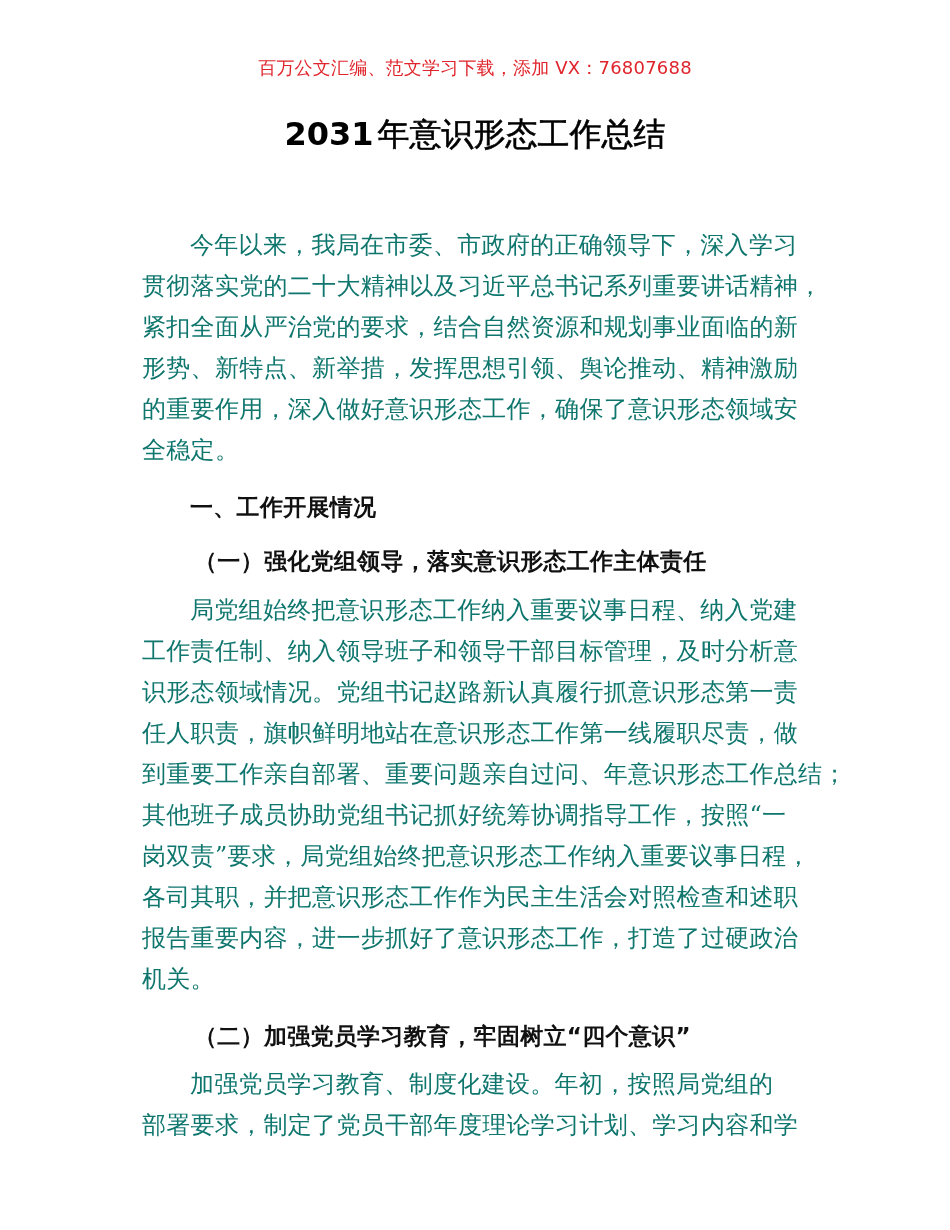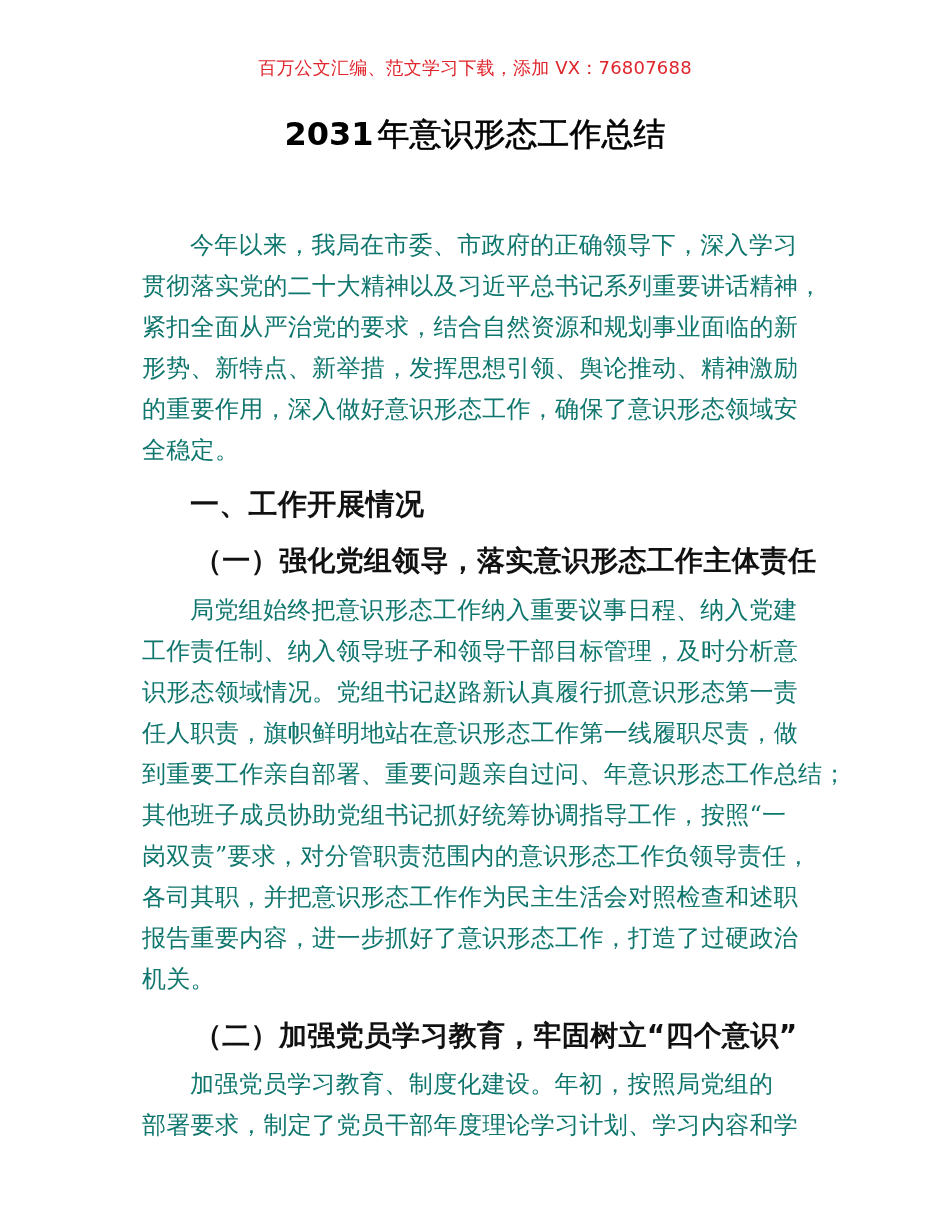--- a/index.html
+++ b/index.html
@@ -62,29 +62,29 @@
       left: 0;
       white-space: nowrap;
       font-size: 24px;
       height: 36px;
       line-height: 36px;
       color: #0f766e;
       letter-spacing: 0.3px;
     }
     .indent { left: 48px; }
     .h1 {
-      font-family: Liberation Mono, monospace;
+      font-family: Liberation Sans, sans-serif;
       font-weight: bold;
-      font-size: 29px;
+      font-size: 23px;
       color: #111;
     }
     .h2 {
       font-family: "DejaVu Sans", "Liberation Sans", sans-serif;
       font-weight: bold;
-      font-size: 28px;
+      font-size: 23px;
       color: #111;
     }
   </style>
 </head>
 <body>
 
 <div class="page">
 
   <div class="watermark">百万公文汇编、范文学习下载，添加 VX：76807688</div>
 
@@ -107,21 +107,21 @@
 
     <div class="line h2" style="top:543px; left:52px">（一）强化党组领导，落实意识形态工作主体责任</div>
 
     <div>
       <div class="line indent" style="top:592px">局党组始终把意识形态工作纳入重要议事日程、纳入党建</div>
       <div class="line" style="top:633px">工作责任制、纳入领导班子和领导干部目标管理，及时分析意</div>
       <div class="line" style="top:674px">识形态领域情况。党组书记赵路新认真履行抓意识形态第一责</div>
       <div class="line" style="top:715px">任人职责，旗帜鲜明地站在意识形态工作第一线履职尽责，做</div>
       <div class="line" style="top:756px">到重要工作亲自部署、重要问题亲自过问、年意识形态工作总结；</div>
       <div class="line" style="top:797px">其他班子成员协助党组书记抓好统筹协调指导工作，按照“一</div>
-      <div class="line" style="top:838px">岗双责”要求，对分管职责范围内的意识形态工作负领导责任，</div>
+      <div class="line" style="top:838px">岗双责”要求，局党组始终把意识形态工作纳入重要议事日程，</div>
       <div class="line" style="top:879px">各司其职，并把意识形态工作作为民主生活会对照检查和述职</div>
       <div class="line" style="top:920px">报告重要内容，进一步抓好了意识形态工作，打造了过硬政治</div>
       <div class="line" style="top:961px">机关。</div>
     </div>
 
     <div class="line h2" style="top:1018px; left:52px">（二）加强党员学习教育，牢固树立“四个意识”</div>
 
     <div>
       <div class="line indent" style="top:1066px">加强党员学习教育、制度化建设。年初，按照局党组的</div>
       <div class="line" style="top:1107px">部署要求，制定了党员干部年度理论学习计划、学习内容和学</div>

